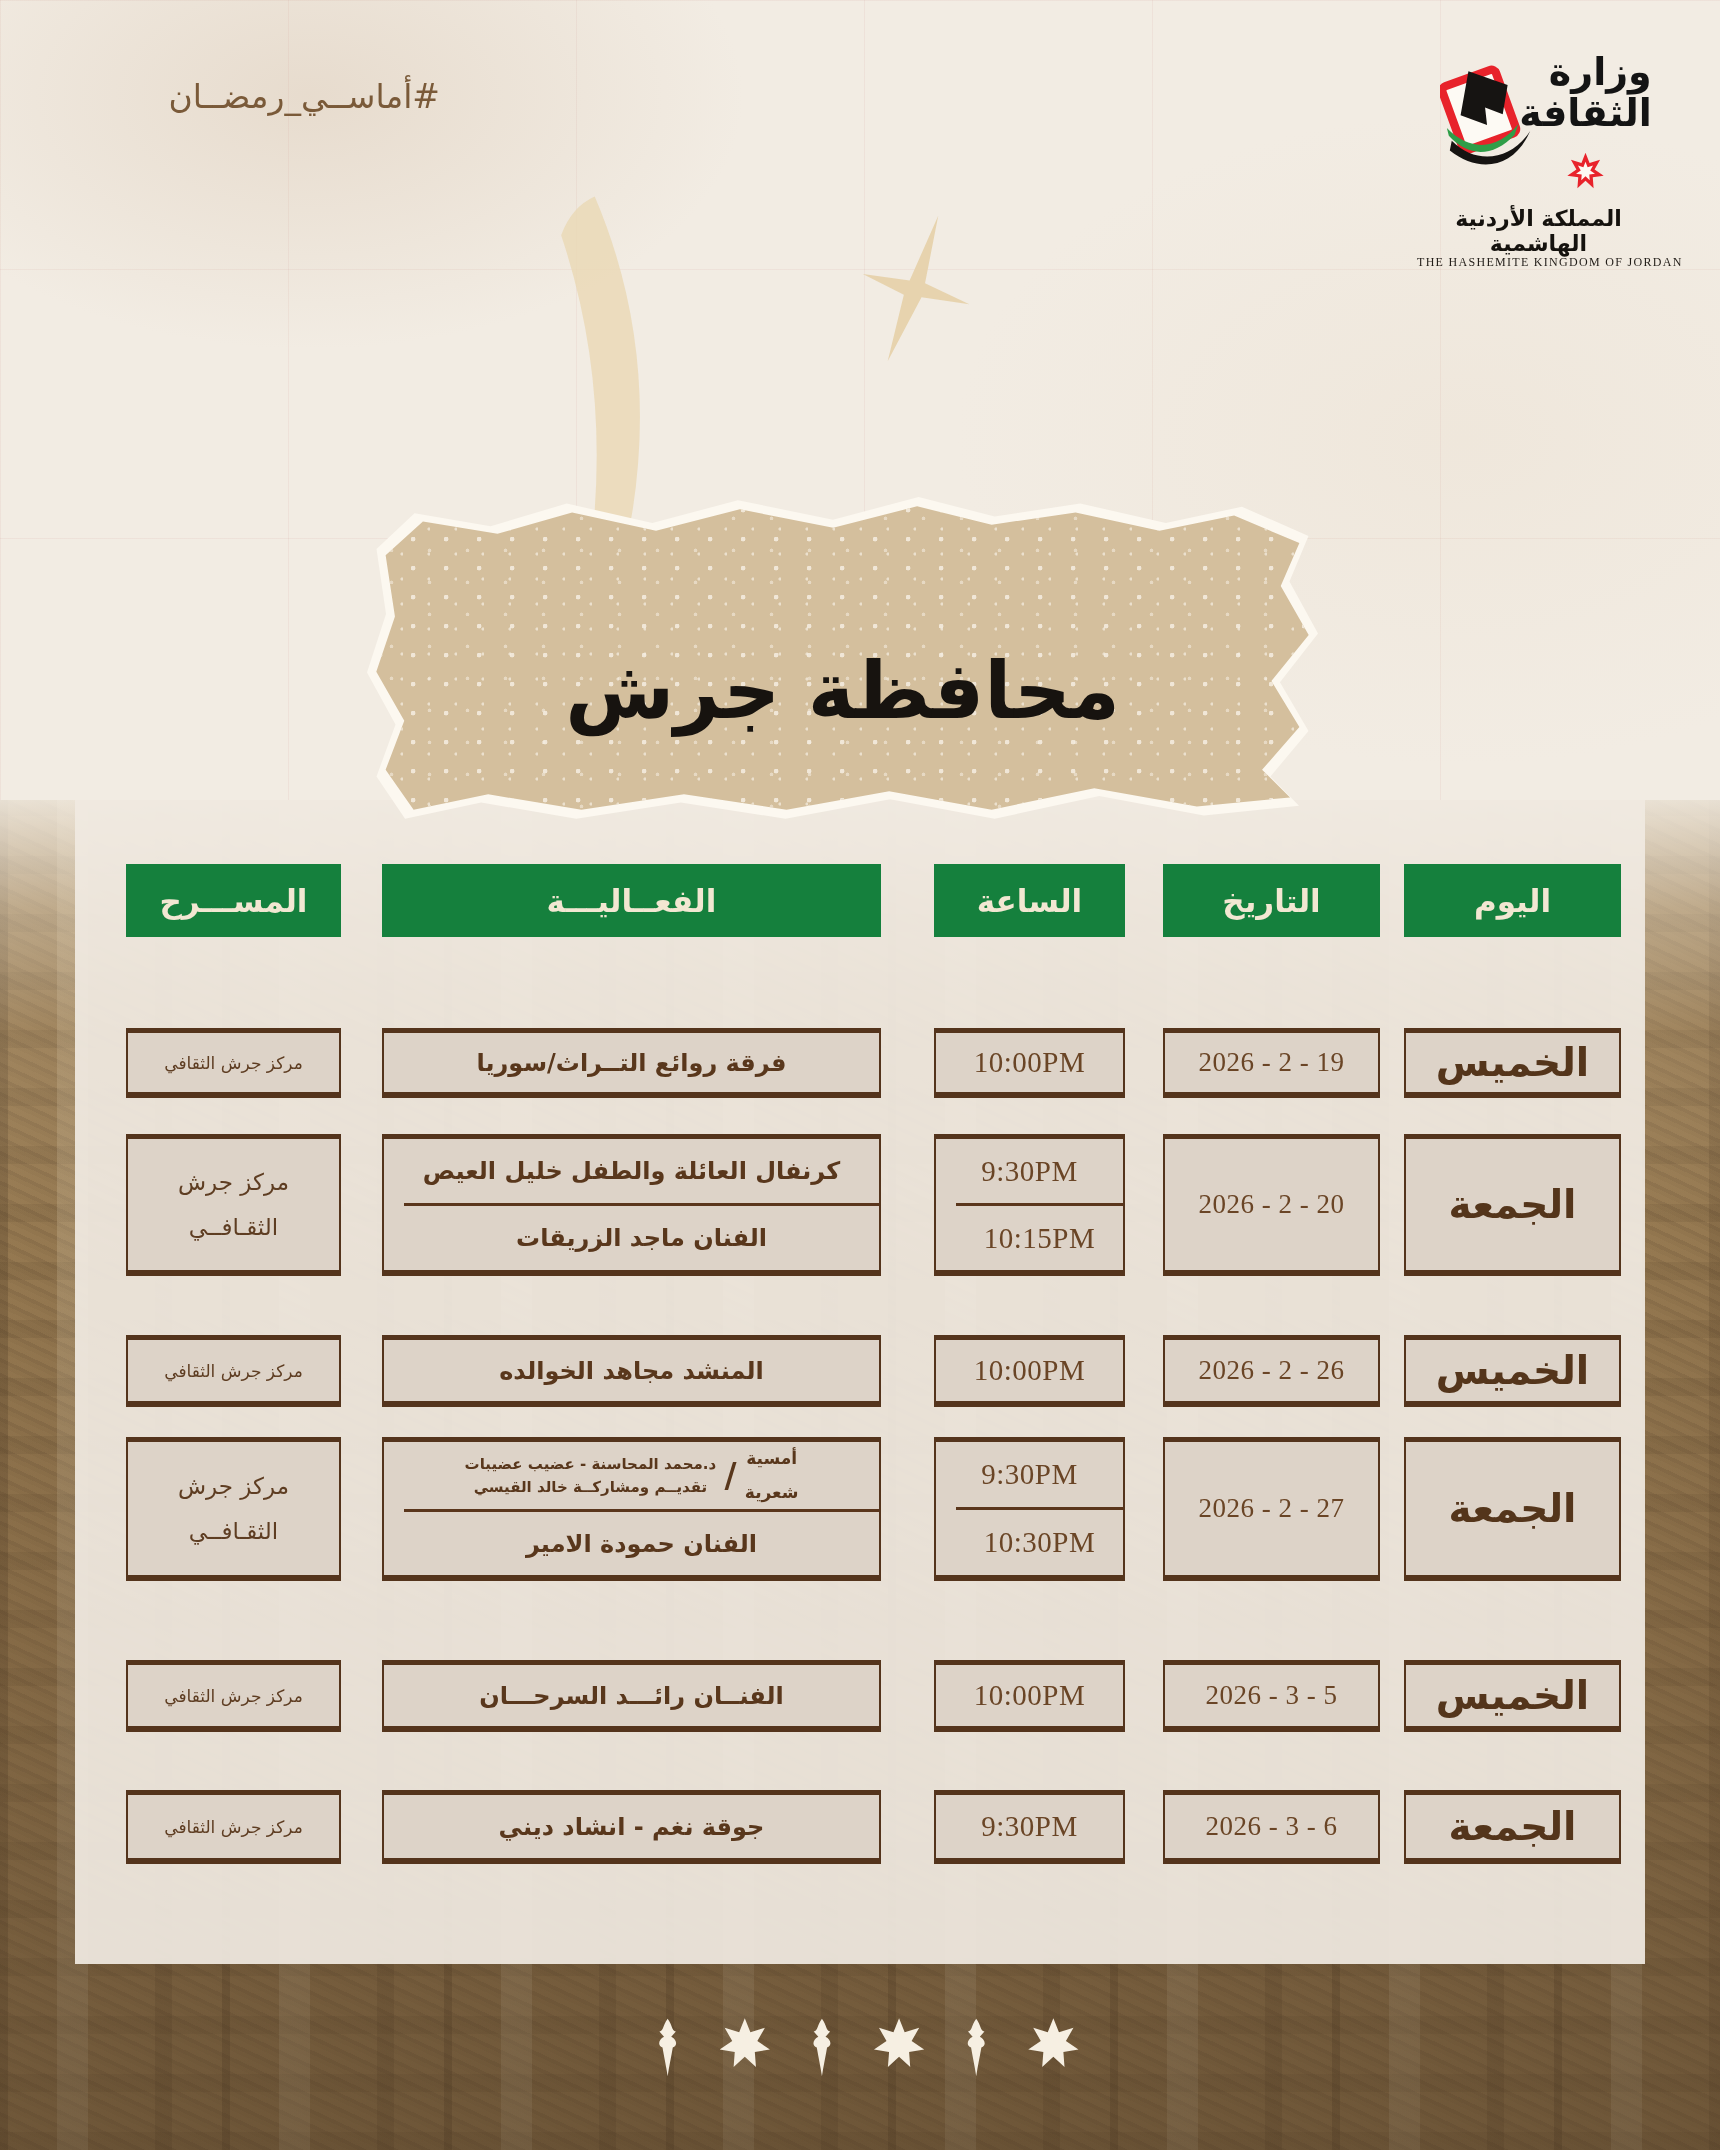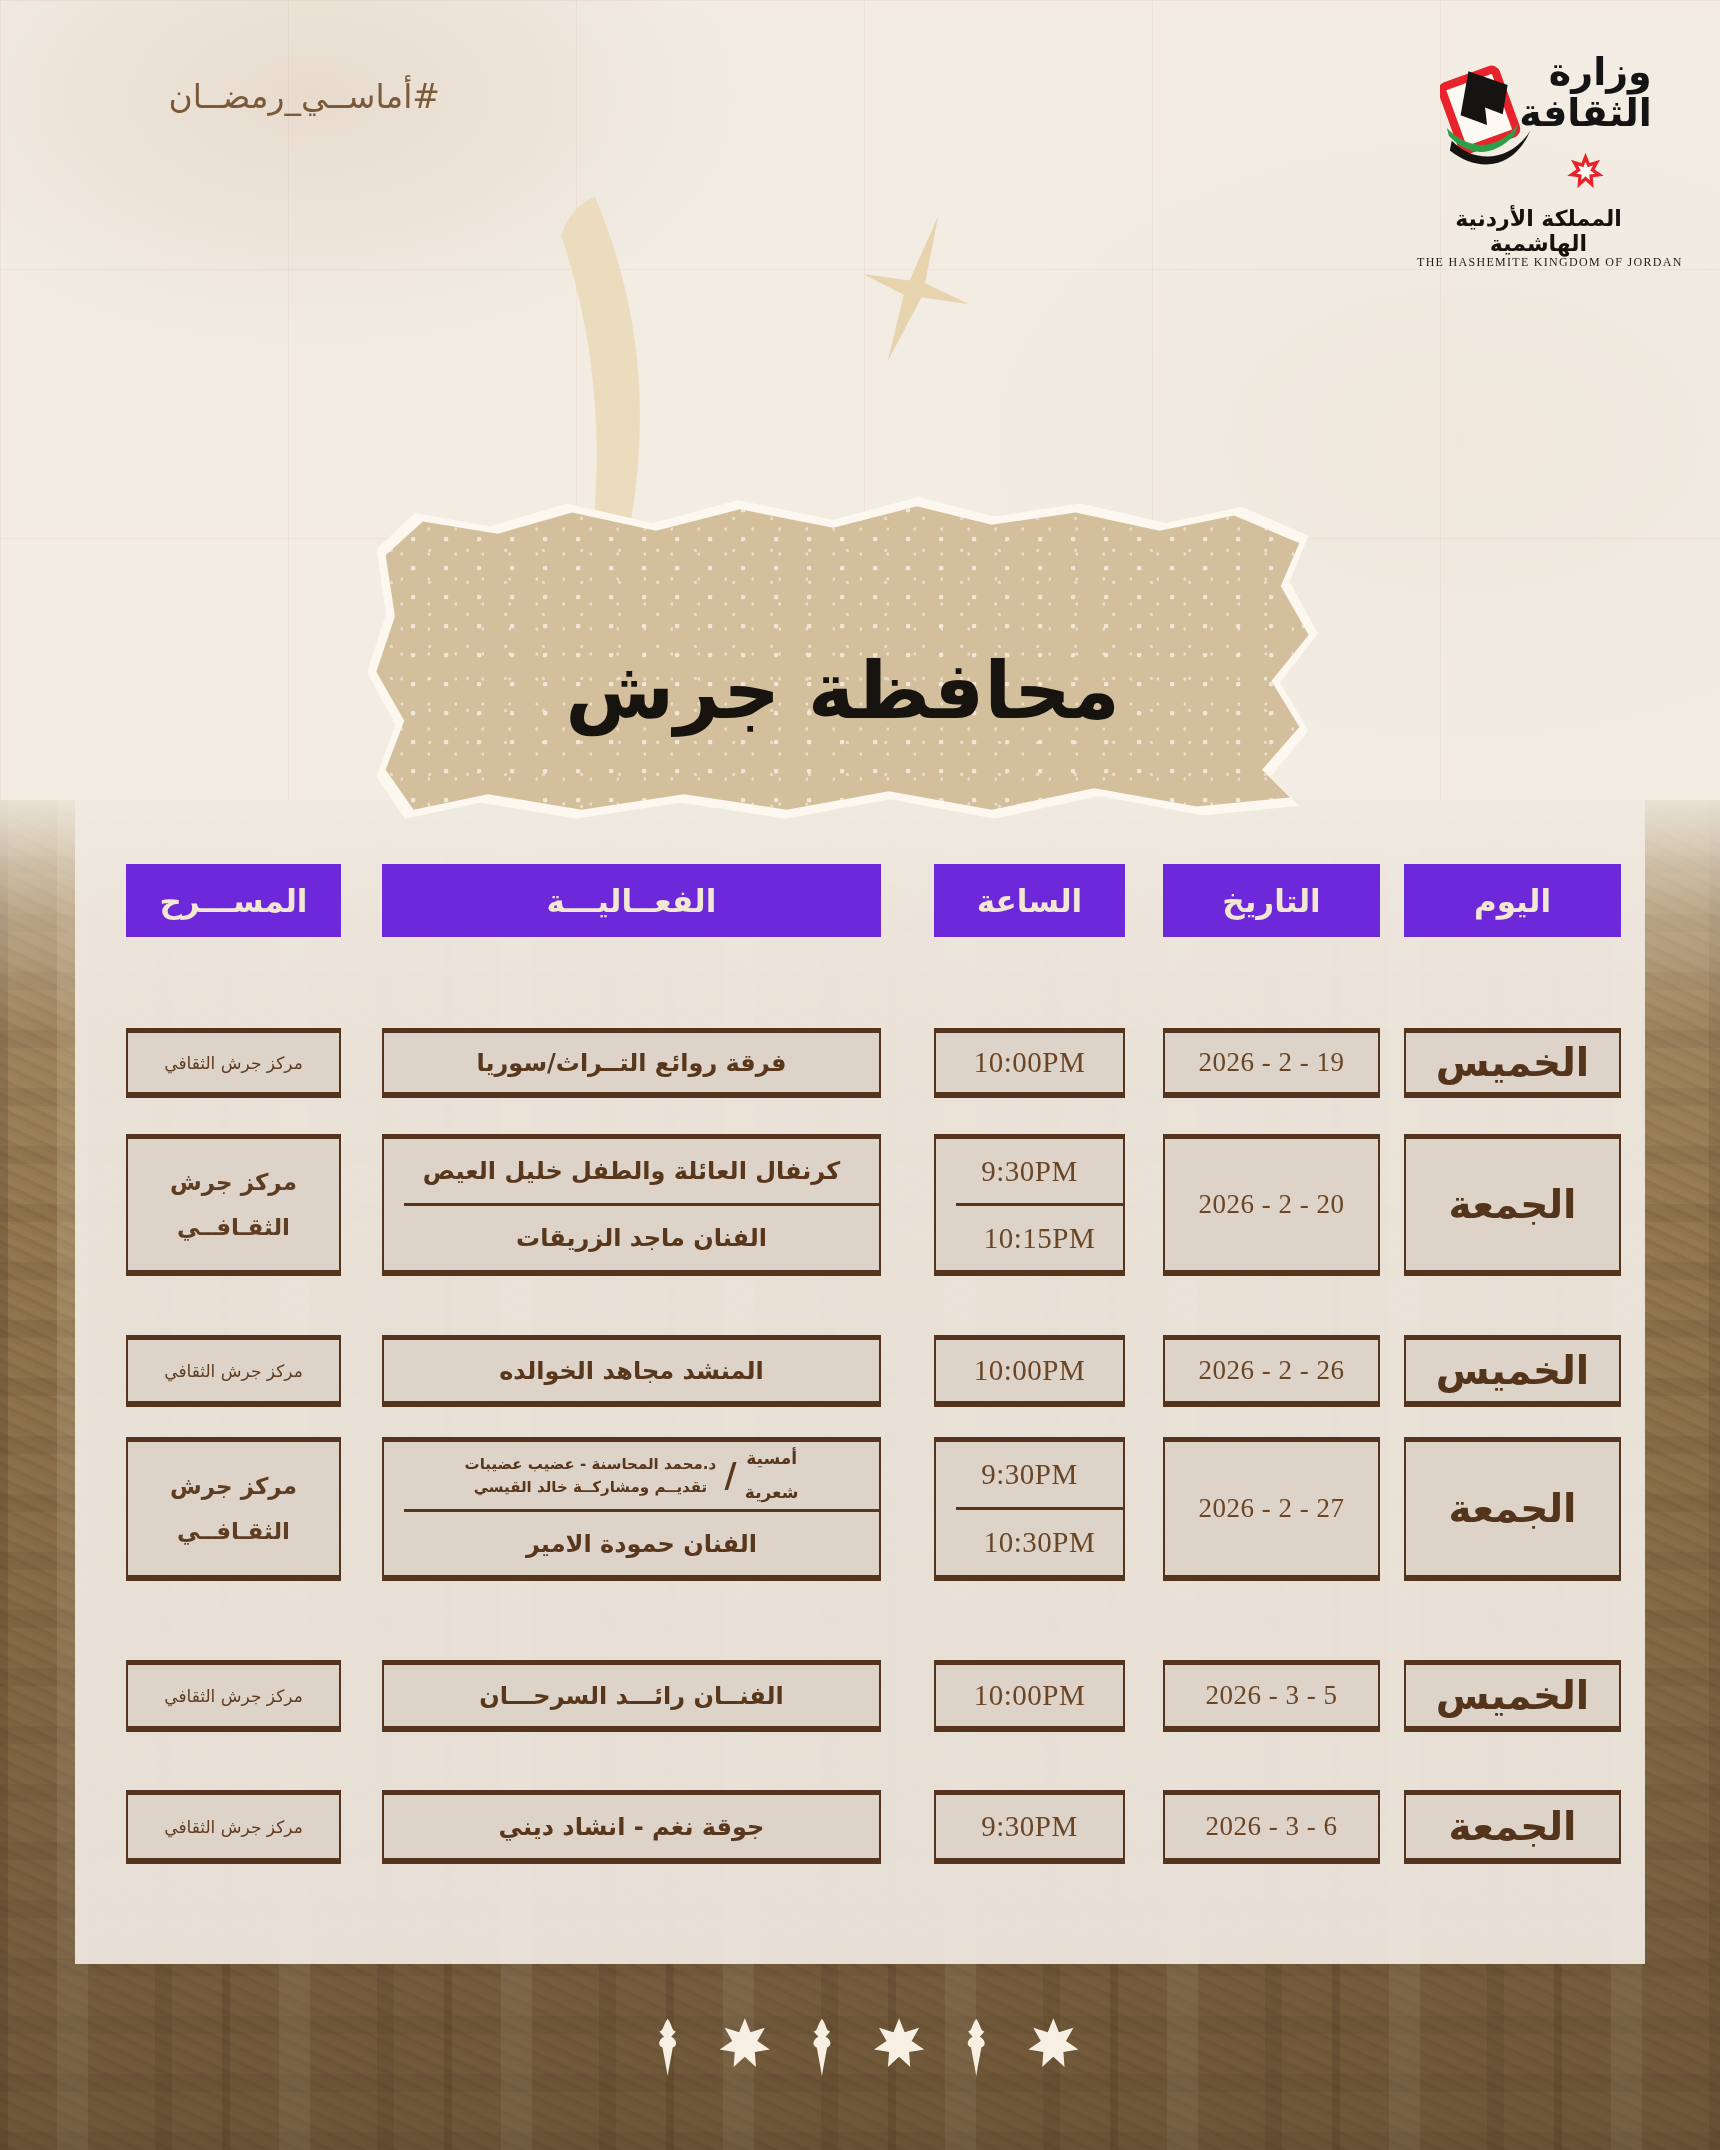--- a/index.html
+++ b/index.html
@@ -51,35 +51,35 @@
       radial-gradient(circle at 26px 23px, rgba(245,238,226,.7) 0 1px, transparent 2.1px);
     background-size:33px 29px,38px 32px,27px 25px;}
   .title-line{position:absolute;left:0;width:100%;text-align:center;direction:rtl;
     font-weight:bold;color:#17130f;font-size:79px;line-height:1;}
   .title-line.l1{top:27px;}
   .title-line.l2{top:155px;}
   
   .cell{position:absolute;background:#ddd3c8;border:2.6px solid #54341c;
     border-top-width:5.2px;border-bottom-width:6.2px;
     display:flex;align-items:center;justify-content:center;text-align:center;}
-  .hcell{background:#6d28d9;border:0;}
+  .hcell{background:#15803d;border:0;}
   .hcell span{font-weight:bold;font-size:31px;color:#f2e7d2;direction:rtl;}
   .c-day{left:1404px;width:217px}  .c-date{left:1163px;width:217px}
   .c-time{left:934px;width:191px} .c-event{left:382px;width:499px}
   .c-th{left:126px;width:215px}
   .rh{top:864px;height:73px} .r1{top:1028px;height:70px}
   .r2{top:1134px;height:142px} .r3{top:1335px;height:72px}
   .r4{top:1437px;height:144px} .r5{top:1660px;height:72px}
   .r6{top:1790px;height:74px}
   .daytxt{font-weight:bold;font-size:39px;color:#54351b;direction:rtl;}
   .datetxt{font-family:"Liberation Serif",serif;font-size:27px;color:#6a4526;direction:ltr;letter-spacing:0.5px;white-space:nowrap;}
   .timetxt{font-family:"Liberation Serif",serif;font-size:29px;color:#6a4526;direction:ltr;letter-spacing:0.5px;}
   .evtxt{font-weight:bold;font-size:24px;color:#59371c;direction:rtl;padding:0 9.3px;}
   .thtxt{font-size:17px;color:#5e3d22;direction:rtl;}
-  .th2{display:flex;flex-direction:column;gap:19.6px;direction:rtl;font-weight:bold;}
+  .th2{display:flex;flex-direction:column;gap:19.6px;direction:rtl;}
   .th2 span{font-size:23px;color:#5e3d22;}
   .cell.split{flex-direction:column;align-items:stretch;padding:0;}
   .half{flex:1;display:flex;align-items:center;justify-content:center;}
   .half + .half{border-top:3.1px solid #5a361c;margin-left:20px;}
   .poetry{direction:rtl;gap:8.3px;padding:2.1px 6.2px;}
   .plabel{display:flex;flex-direction:column;font-weight:bold;font-size:17px;color:#59371c;line-height:1.15;gap:14px;}
   .pslash{font-size:33px;color:#59371c;font-weight:bold;}
   .plines{display:flex;flex-direction:column;font-weight:bold;font-size:15px;color:#59371c;line-height:1.5;}
   
   .ornaments{position:absolute;left:602px;top:2012px;}

